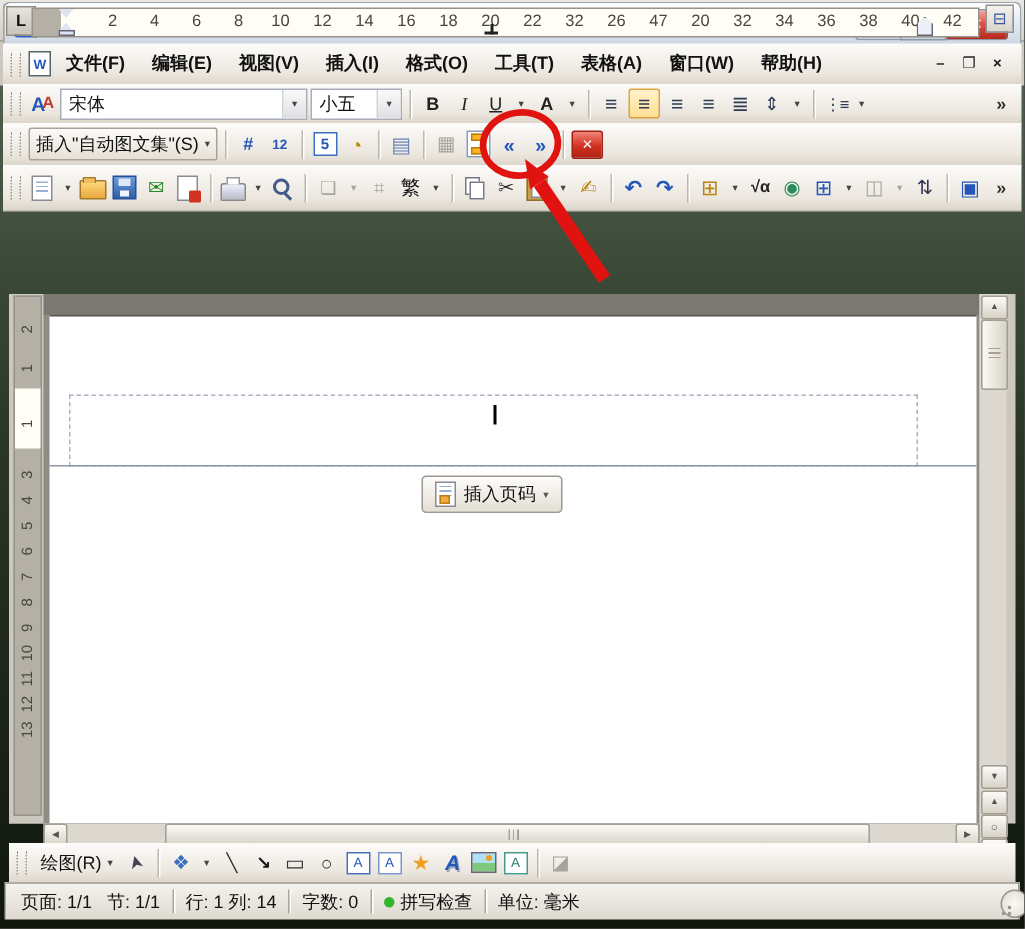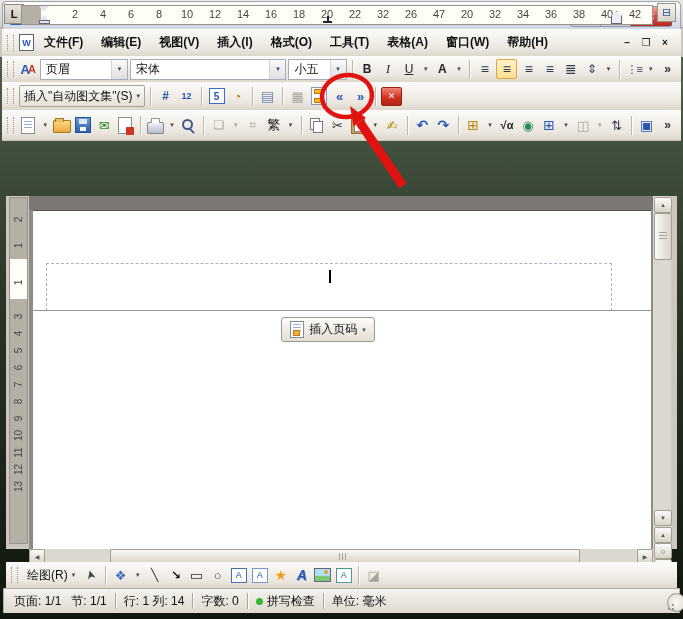--- a/index.html
+++ b/index.html
@@ -207,24 +207,20 @@
       <span>×</span>
     </div>
   </div>
 
   <div class="row bar fmtbar">
     <div class="grip"></div>
     <div class="tbtn" style="font-weight:bold;">
       <span style="color:#2457b8;font-size:13px">A</span>
       <span style="color:#c23a28;font-size:11px;margin-left:-2px">A</span>
     </div>
-    <div class="combo" style="width:86px">
-      <span>页眉</span>
-      <span class="cdd">▾</span>
-    </div>
     <div class="combo" style="width:158px">
       <span>宋体</span>
       <span class="cdd">▾</span>
     </div>
     <div class="combo" style="width:54px">
       <span>小五</span>
       <span class="cdd">▾</span>
     </div>
     <div class="sep"></div>
     <div class="tbtn" style="font-weight:bold;color:#222">B</div>

